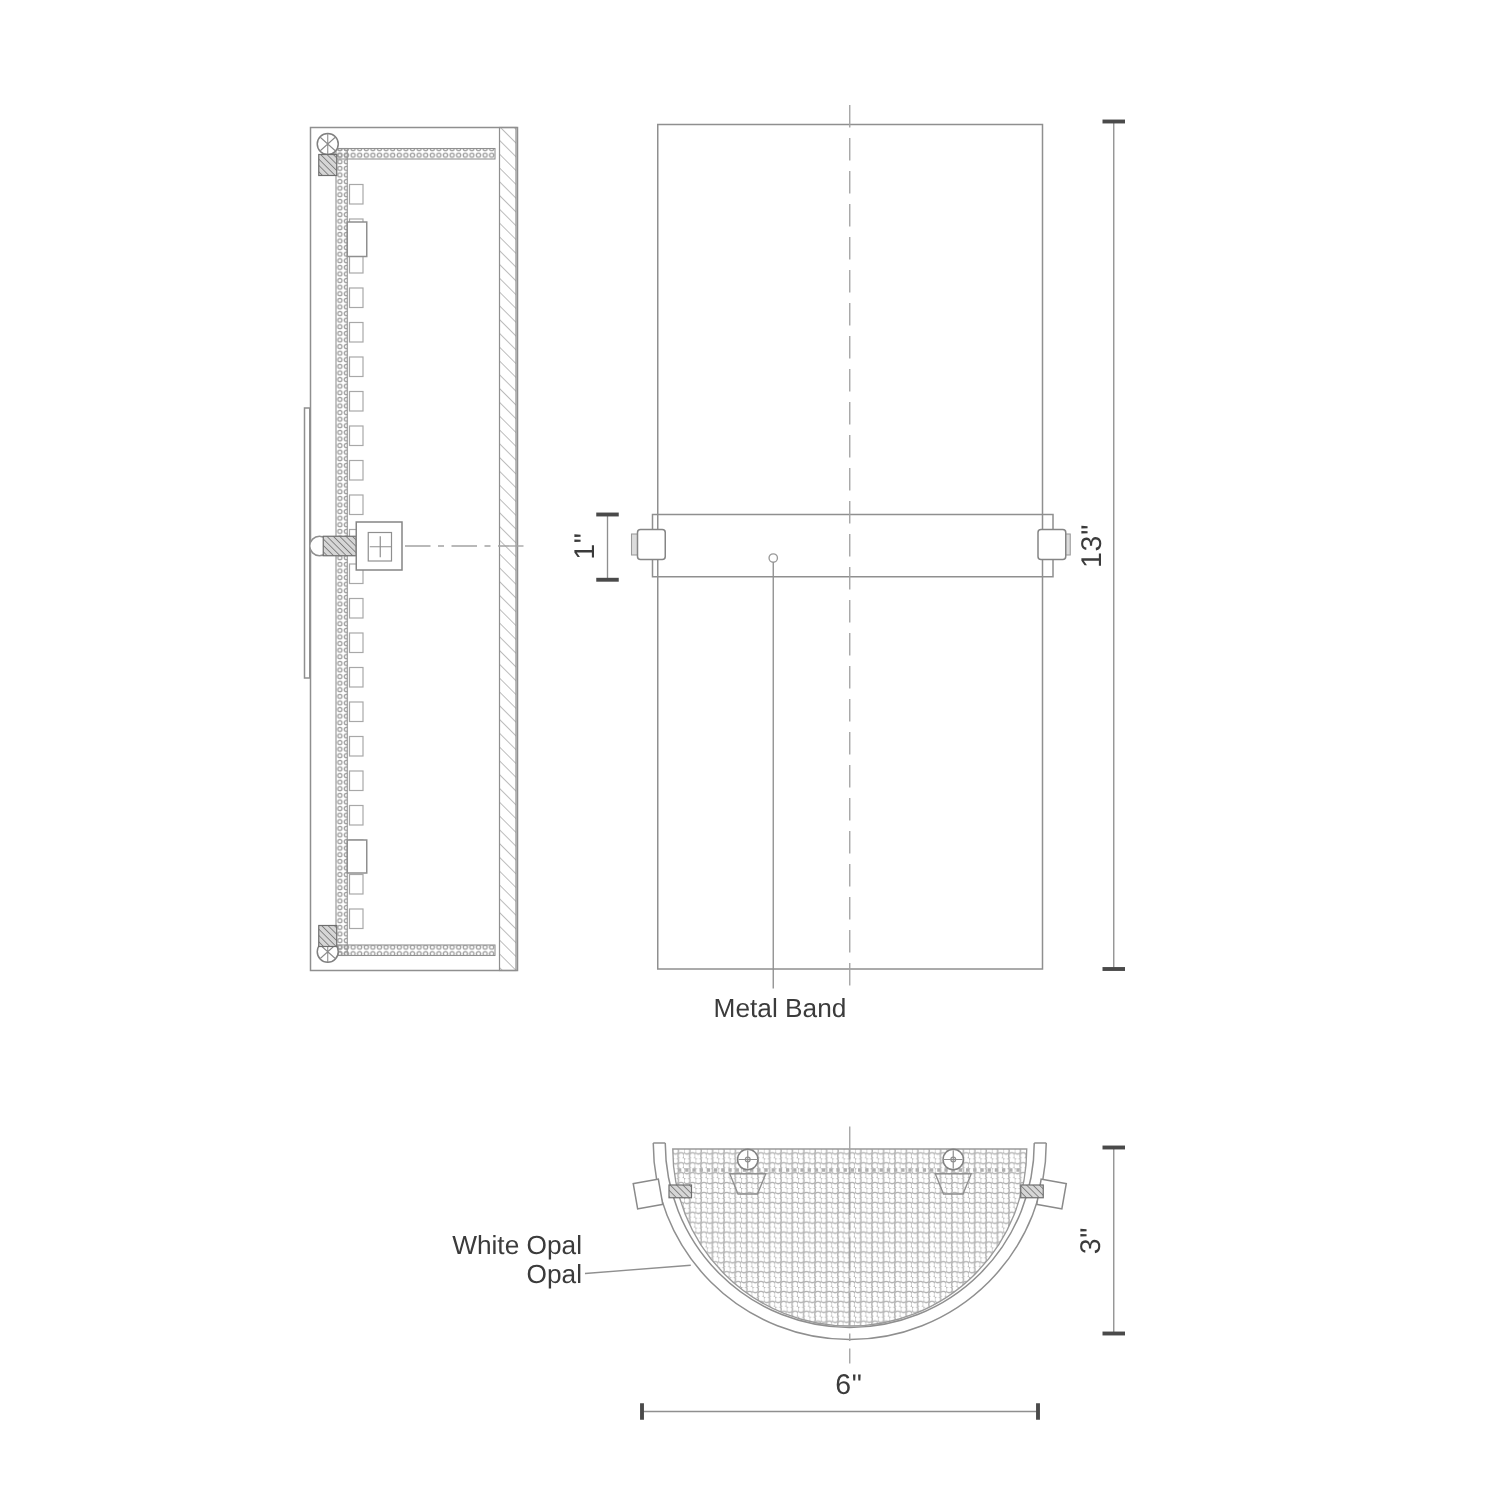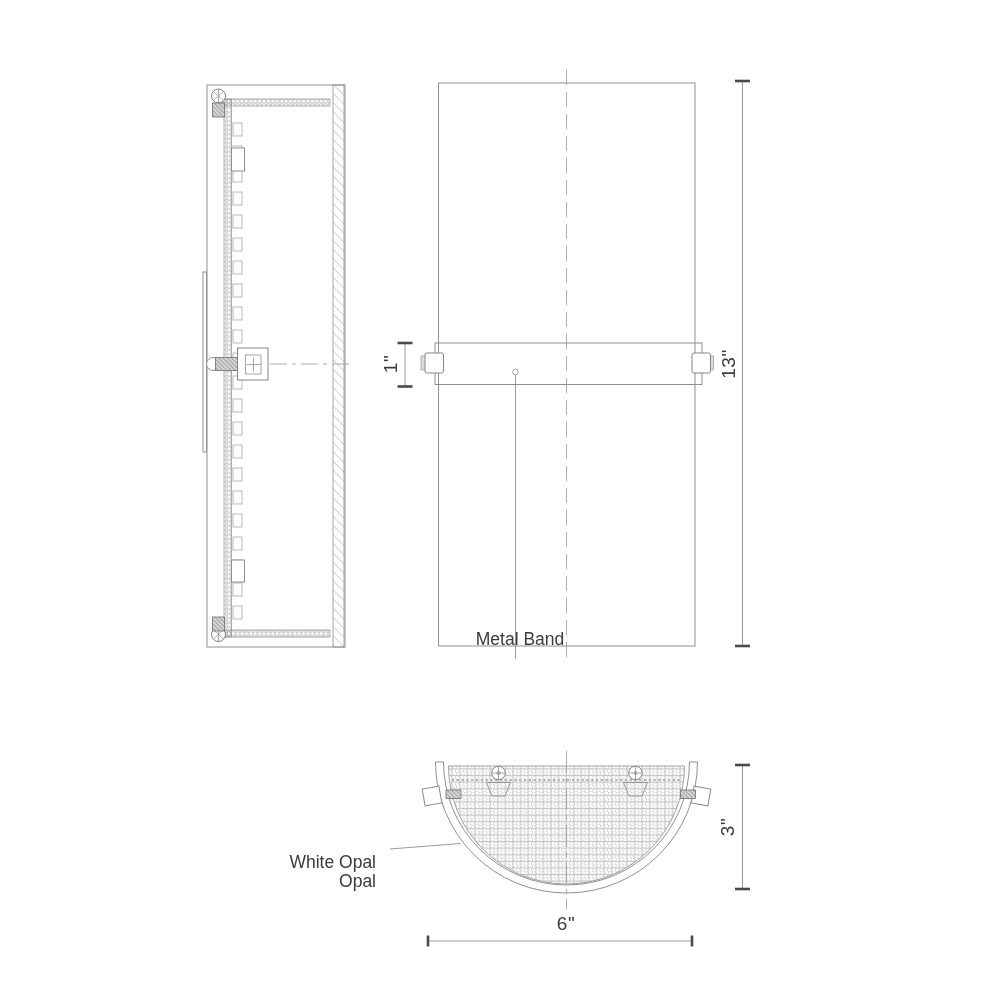--- a/index.html
+++ b/index.html
@@ -161,23 +161,23 @@
     </g>
 
     <g>
       <line x1="428" y1="941" x2="692" y2="941" stroke-width="0.9"></line>
       <line x1="428" y1="935.5" x2="428" y2="946.5" stroke="#4a4a4a" stroke-width="2.6"></line>
       <line x1="692" y1="935.5" x2="692" y2="946.5" stroke="#4a4a4a" stroke-width="2.6"></line>
     </g>
   </g>
 </svg>
 
-<div class="label ctrx" style="left:520px;top:630px;">Metal Band</div>
+<div class="label ctrx" style="left:520px;top:663px;">Metal Band</div>
 
-<div class="label right" style="left:272px;top:821px;width:104px;margin-top:32px;">
+<div class="label right" style="left:284px;top:821px;width:104px;">
   <span>White Opal</span><br>
   <span>Opal</span>
 </div>
 
 <div class="dim rot" style="left:391px;top:364px;">1"</div>
 
 <div class="dim rot" style="left:729px;top:364px;">13"</div>
 
 <div class="dim rot" style="left:728px;top:827px;">3"</div>
 

